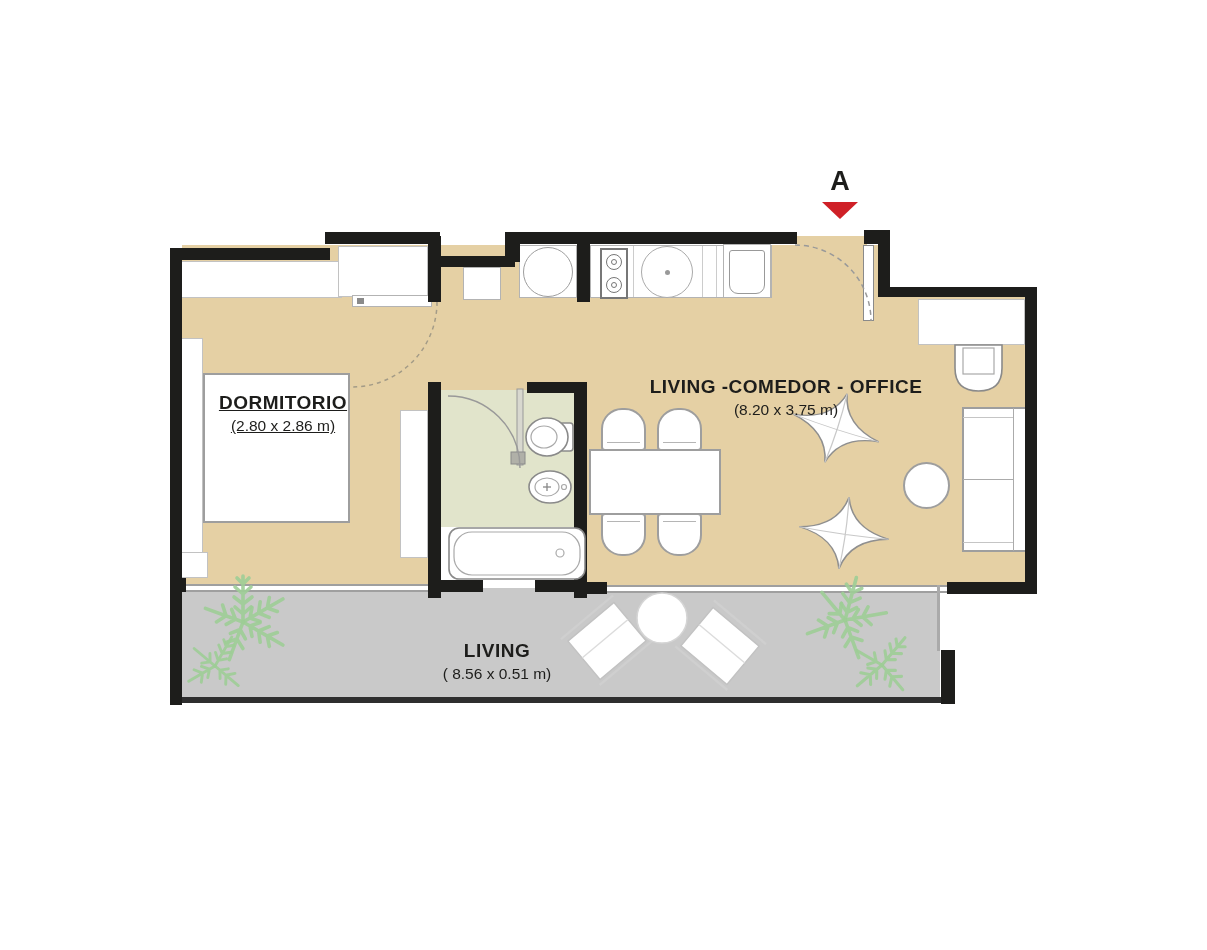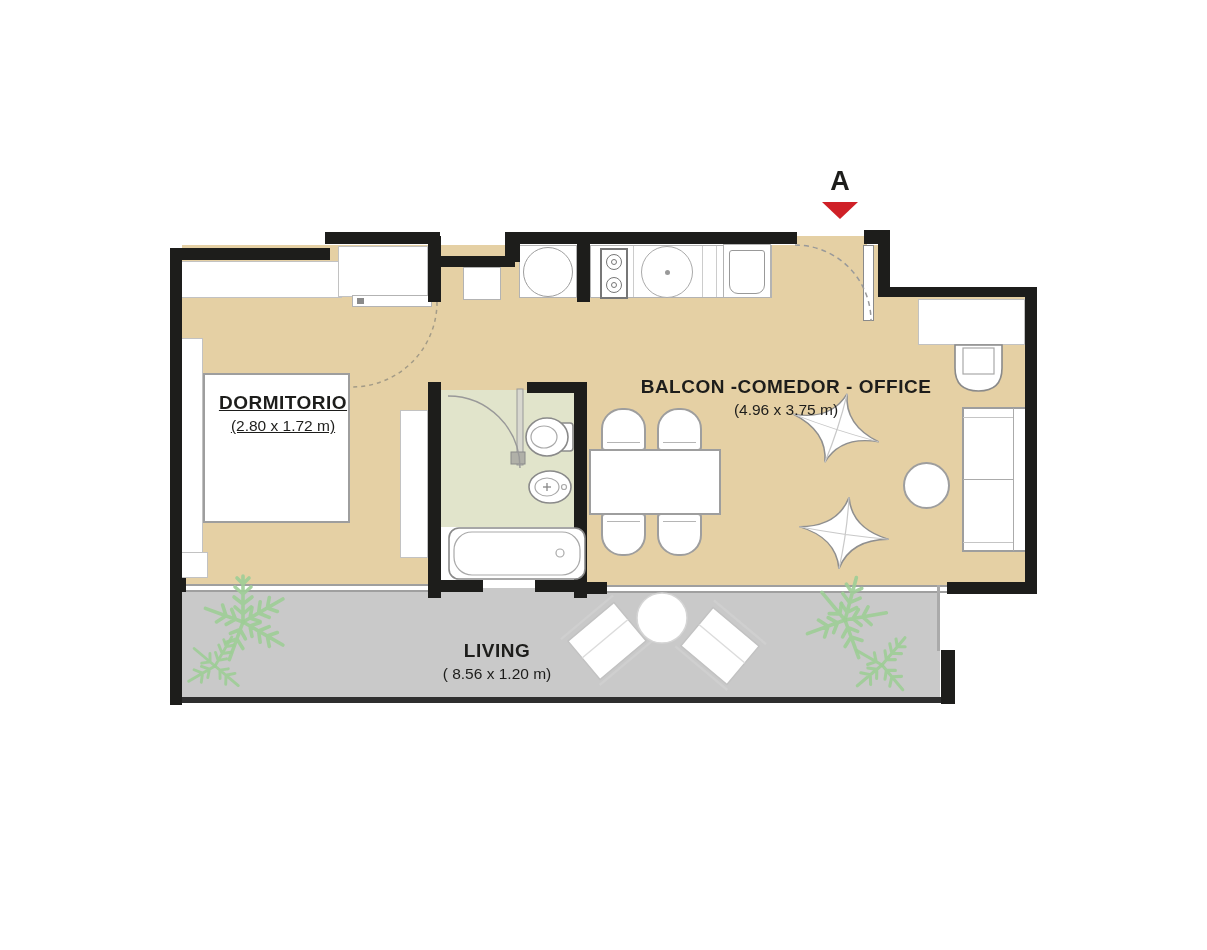--- a/index.html
+++ b/index.html
@@ -271,24 +271,24 @@
           </g>
       </g>
     </g>
   </svg>
 
   <div class="marker-letter">A</div>
   <div class="marker-arrow"></div>
 
   <div class="room-label" style="left:283px;top:392px;text-decoration:underline;">
     <div class="rname">DORMITORIO</div>
-    <div class="rdims">(2.80 x 1.72 m)</div>
+    <div class="rdims">(2.80 x 2.86 m)</div>
   </div>
   <div class="room-label" style="left:786px;top:376px;">
-    <div class="rname">BALCON -COMEDOR - OFFICE</div>
-    <div class="rdims">(4.96 x 3.75 m)</div>
+    <div class="rname">LIVING -COMEDOR - OFFICE</div>
+    <div class="rdims">(8.20 x 3.75 m)</div>
   </div>
   <div class="room-label" style="left:497px;top:640px;">
     <div class="rname">LIVING</div>
-    <div class="rdims">( 8.56 x 1.20 m)</div>
+    <div class="rdims">( 8.56 x 0.51 m)</div>
   </div>
 
 </div>
 
 </body></html>

